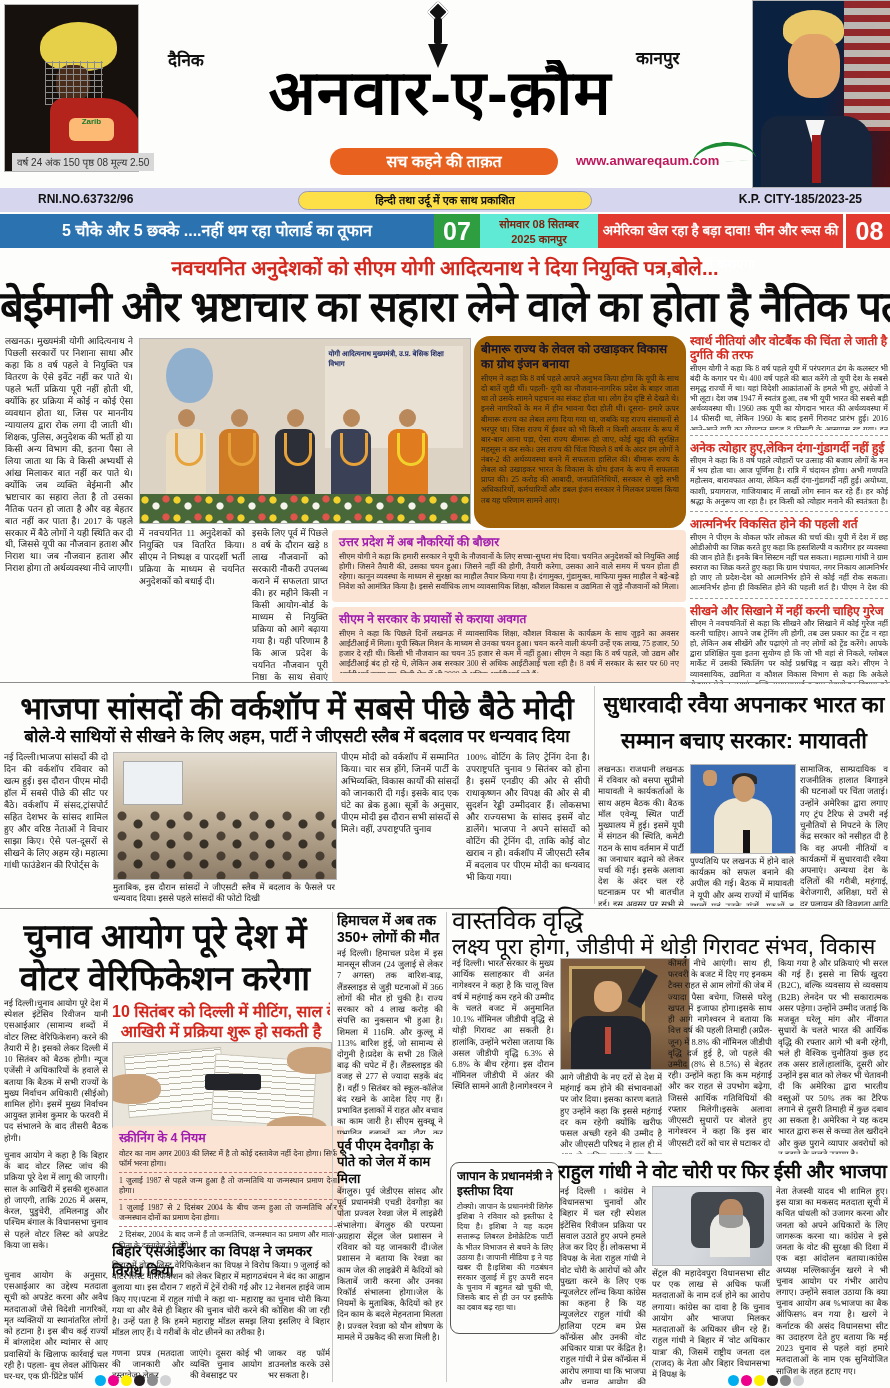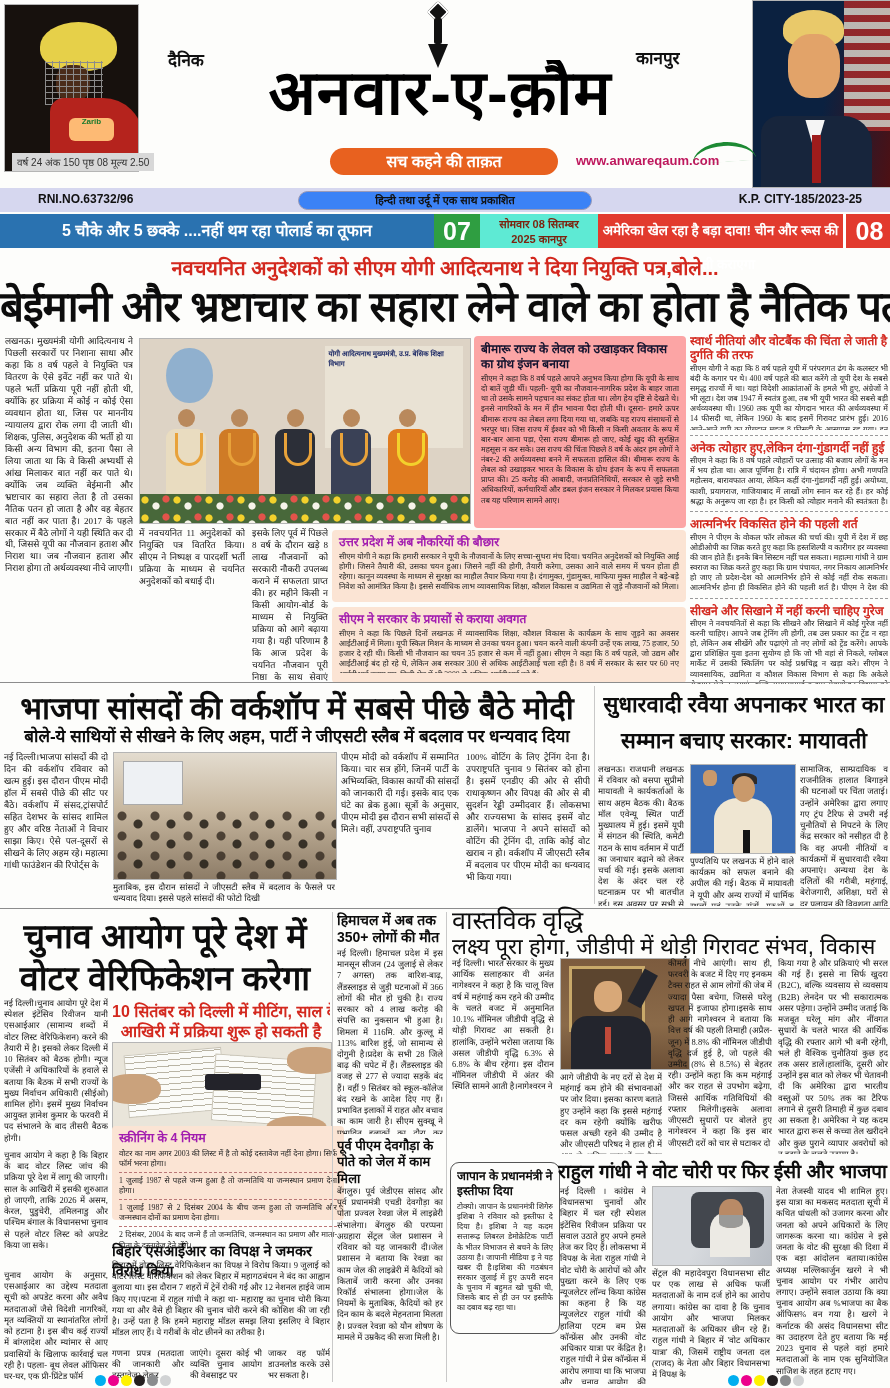--- a/index.html
+++ b/index.html
@@ -16,30 +16,30 @@
   .mh-title{font-family:"Liberation Sans",sans-serif;font-weight:bold;font-size:62px;line-height:1.05;
             letter-spacing:1px;color:#000;text-align:center;white-space:nowrap;overflow:hidden;}
   .mh-small{font-family:"Liberation Sans",sans-serif;font-weight:bold;font-size:17px;color:#111;}
   .tagline{background:#e8611f;color:#fff;border-radius:15px;font-family:"Liberation Sans",sans-serif;
            font-weight:bold;font-size:16px;text-align:center;line-height:27px;height:27px;}
   .issue{background:#d8d8d8;color:#333;font-size:10px;padding:2px 5px;font-family:"Liberation Sans",sans-serif;}
   .website{font-family:"Liberation Sans",sans-serif;font-weight:bold;font-size:13px;color:#be185d;}
   .swoosh{width:64px;height:16px;border-top:4px solid #1d8a34;border-radius:50%/100% 100% 0 0;transform:rotate(-4deg);}
   
   .infobar{background:#d6d7ef;height:24px;}
-  .pill{background:#3b82f6;border:1px solid #9a9ab8;border-radius:10px;font-size:11px;font-weight:bold;
+  .pill{background:#fde047;border:1px solid #9a9ab8;border-radius:10px;font-size:11px;font-weight:bold;
         font-family:"Liberation Sans",sans-serif;text-align:center;line-height:17px;height:17px;}
   .teaser{height:34px;font-family:"Liberation Sans",sans-serif;font-weight:bold;color:#fff;}
   .tz-blue{background:#2a72b0;font-size:16px;line-height:34px;text-align:center;}
   .tz-green{background:#2f9e41;font-size:25px;line-height:34px;text-align:center;}
   .tz-date{background:#5eead4;color:#7c2410;font-size:11px;text-align:center;line-height:1.35;padding-top:3px;}
   .tz-red{background:#e23a2e;font-size:13.5px;line-height:34px;text-align:center;}
   .tz-red8{background:#e23a2e;font-size:25px;line-height:34px;text-align:center;border-left:3px solid #fff;}
   
-  .bluebox{background:#fca5a5;border-radius:4px;padding:6px 7px;}
+  .bluebox{background:#a16207;border-radius:16px;padding:6px 7px;}
   .pinkbox{background:#fbe4d4;border-radius:4px;padding:5px 7px;}
   .boxhead{font-family:"Liberation Sans",sans-serif;font-weight:bold;font-size:12px;color:#a21caf;line-height:1.25;margin-bottom:2px;}
   .boxhead.dark{color:#12122e;}
   .r-item{border-bottom:1px dashed #9a9a9a;padding-bottom:5px;margin-bottom:5px;}
   .r-head{font-family:"Liberation Sans",sans-serif;font-weight:bold;font-size:12px;color:#d3281e;line-height:1.2;margin-bottom:1px;}
   .rule{border-bottom:1px dashed #b77;padding-bottom:3px;margin-bottom:3px;}
   .japanbox{border:1.5px solid #555;border-radius:9px;padding:6px;}
   .hr{background:#8c8c8c;height:1px;}
   .vline{background:#c9c9c9;width:1px;}
   

